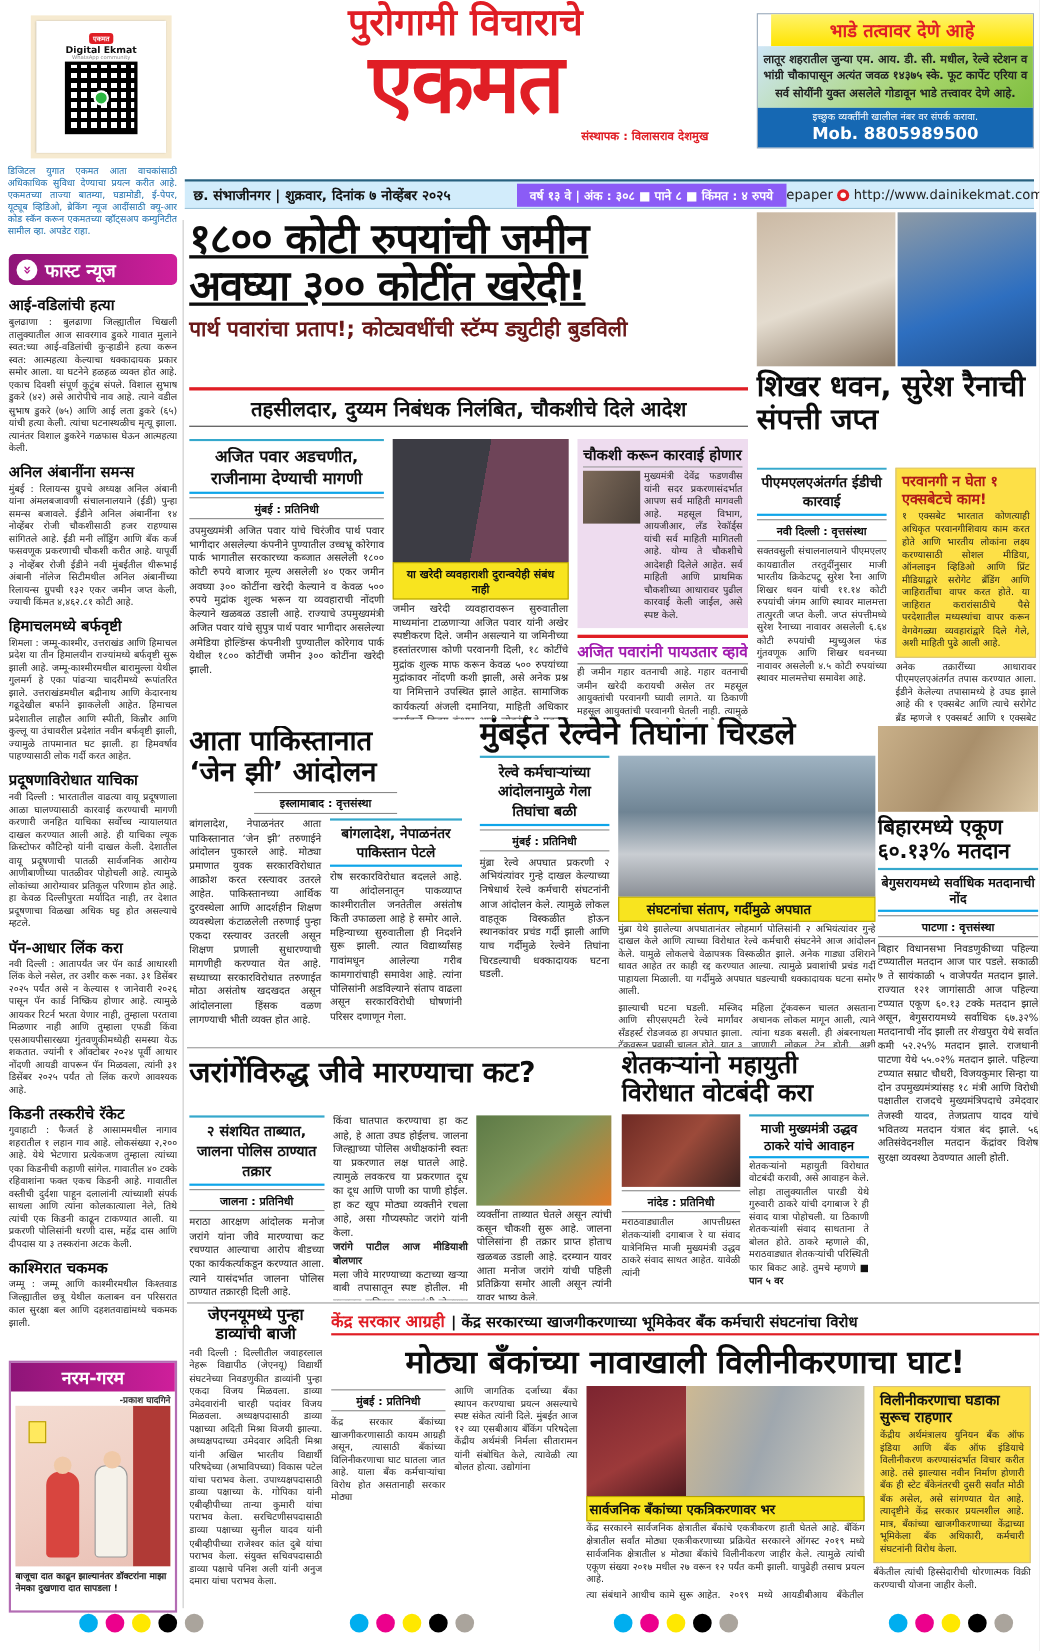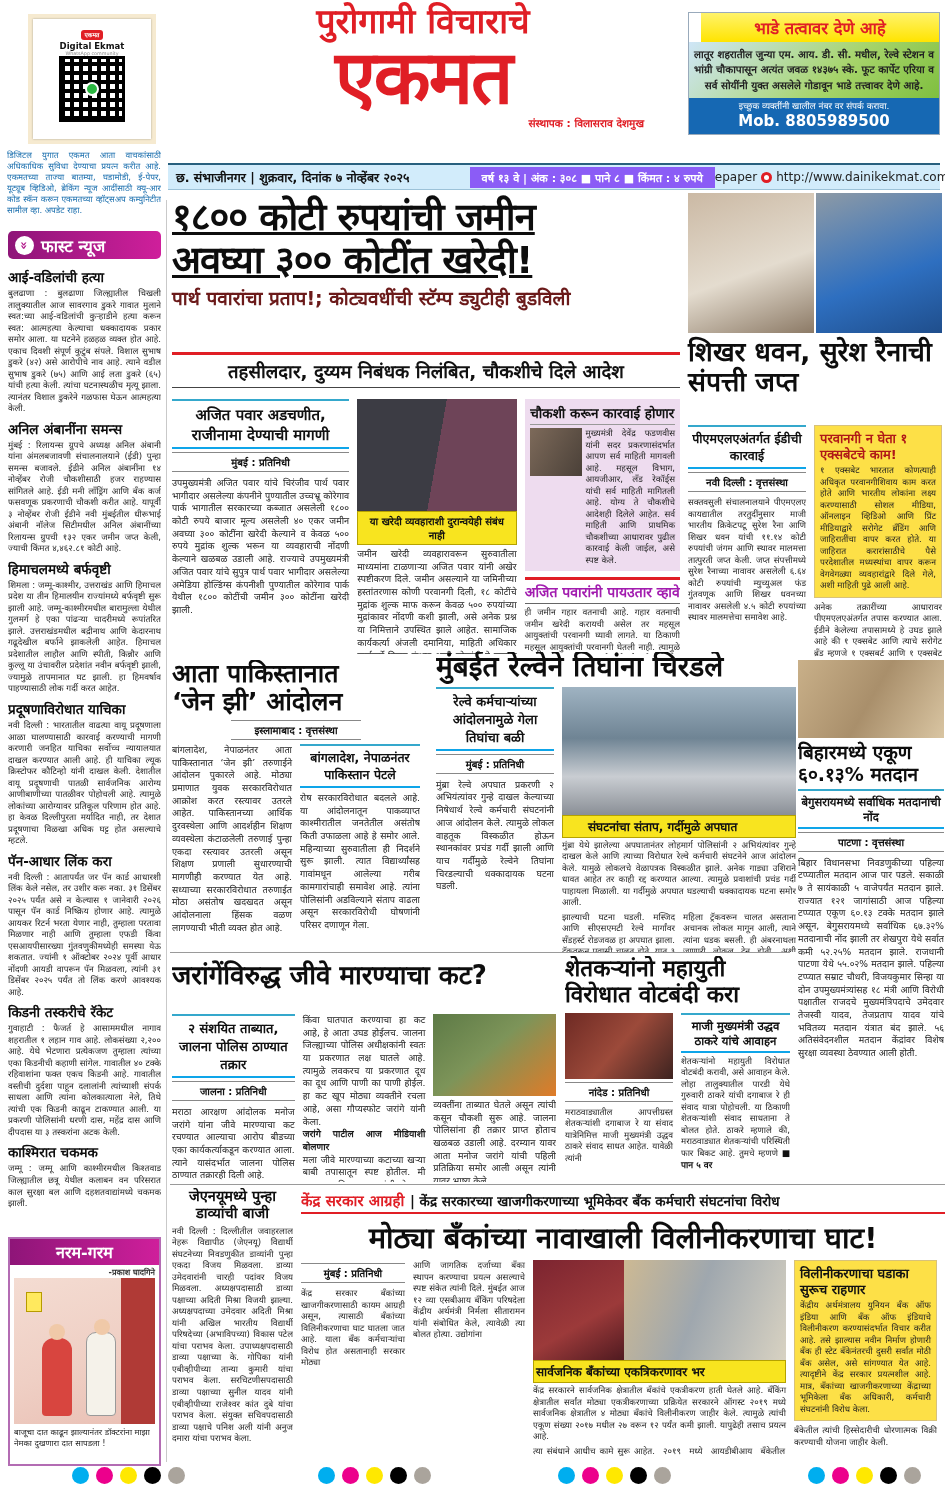--- a/index.html
+++ b/index.html
@@ -55,21 +55,21 @@
   .naram { left:8px; top:1237px; width:153px; height:229px; border:2px solid #b36cb3; background:#fff; overflow:hidden; }
   .naram-hdr { background:linear-gradient(90deg,#8e1578,#cf1f9b); color:#fff; font-weight:bold; font-size:16px; text-align:center; padding:2px 0; }
   .naram-author { font-size:8px; font-weight:bold; text-align:right; color:#333; padding:1px 4px; }
   .cartoon { width:141px; height:146px; margin:0 auto; background:linear-gradient(160deg,#f4dcd2 0%,#efcfc4 55%,#e9bfb4 100%); position:relative; overflow:hidden; }
   .cart-note { position:absolute; left:12px; top:14px; width:16px; height:20px; background:#ffe95e; border:1px solid #b79b00; }
   .cart-door { position:absolute; right:0; top:0; width:34px; height:100%; background:#b03a36; }
   .cart-f1 { position:absolute; left:28px; bottom:8px; width:30px; height:78px; background:#d8453f; border-radius:12px 12px 4px 4px; }
   .cart-f1::before { content:""; position:absolute; left:7px; top:-14px; width:16px; height:16px; background:#f0c9a8; border-radius:50%; }
   .cart-f2 { position:absolute; left:72px; bottom:8px; width:30px; height:84px; background:#f5f2ea; border-radius:10px 10px 4px 4px; border:1px solid #999; }
   .cart-f2::before { content:""; position:absolute; left:7px; top:-14px; width:16px; height:16px; background:#f0c9a8; border-radius:50%; }
-  .naram-cap { font-size:8.2px; font-weight:normal; color:#222; padding:3px 4px; line-height:1.3; }
+  .naram-cap { font-size:8.2px; font-weight:bold; color:#222; padding:3px 4px; line-height:1.3; }
 
   
   .lead-hl { left:172px; top:196px; width:512px; }
   .lead-hl h1 { font-size:38px; line-height:1.12; font-weight:bold; color:#0d0d0d; letter-spacing:-1px;text-decoration:underline; }
   .lead-sub { font-size:19px; font-weight:bold; color:#6b1a1a; margin-top:4px; }
   .lead-strap { left:172px; top:352px; width:508px; border-top:3px solid #e01e25; border-bottom:1px solid #444; padding:3px 0 4px 0; }
   .lead-strap div { font-size:18.5px; font-weight:bold; color:#111; text-align:center; }
   .lead-cols { left:172px; top:399px; width:508px; height:255px; display:flex; gap:8px; overflow:hidden; }
   .lead-c1 { width:180px; }
   .lead-c2 { width:162px; }

